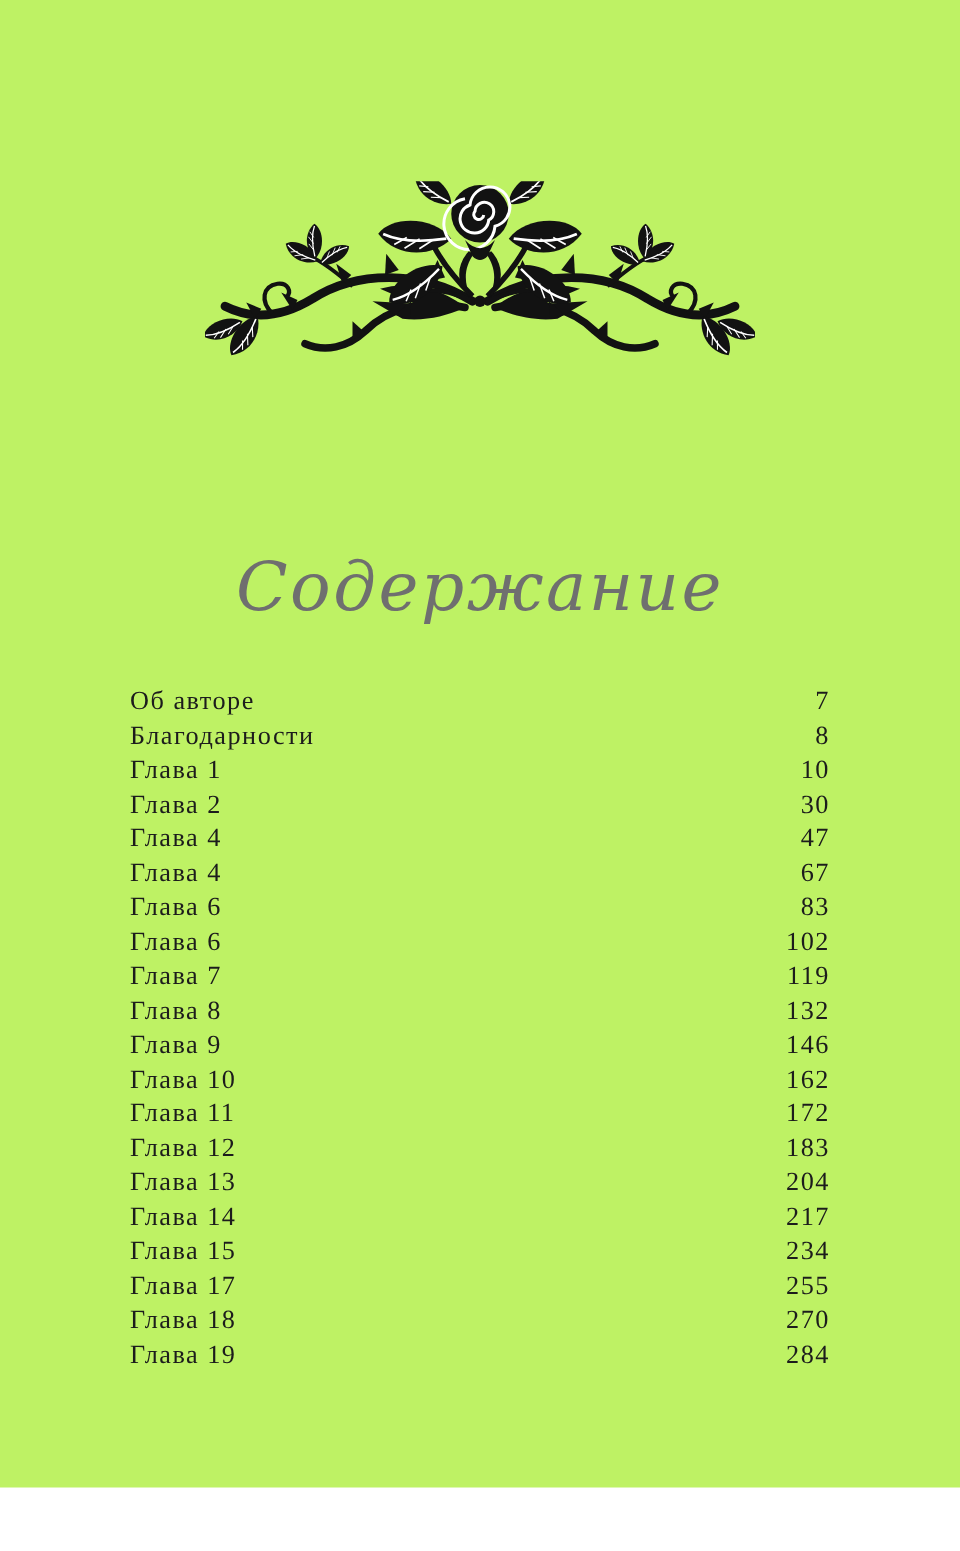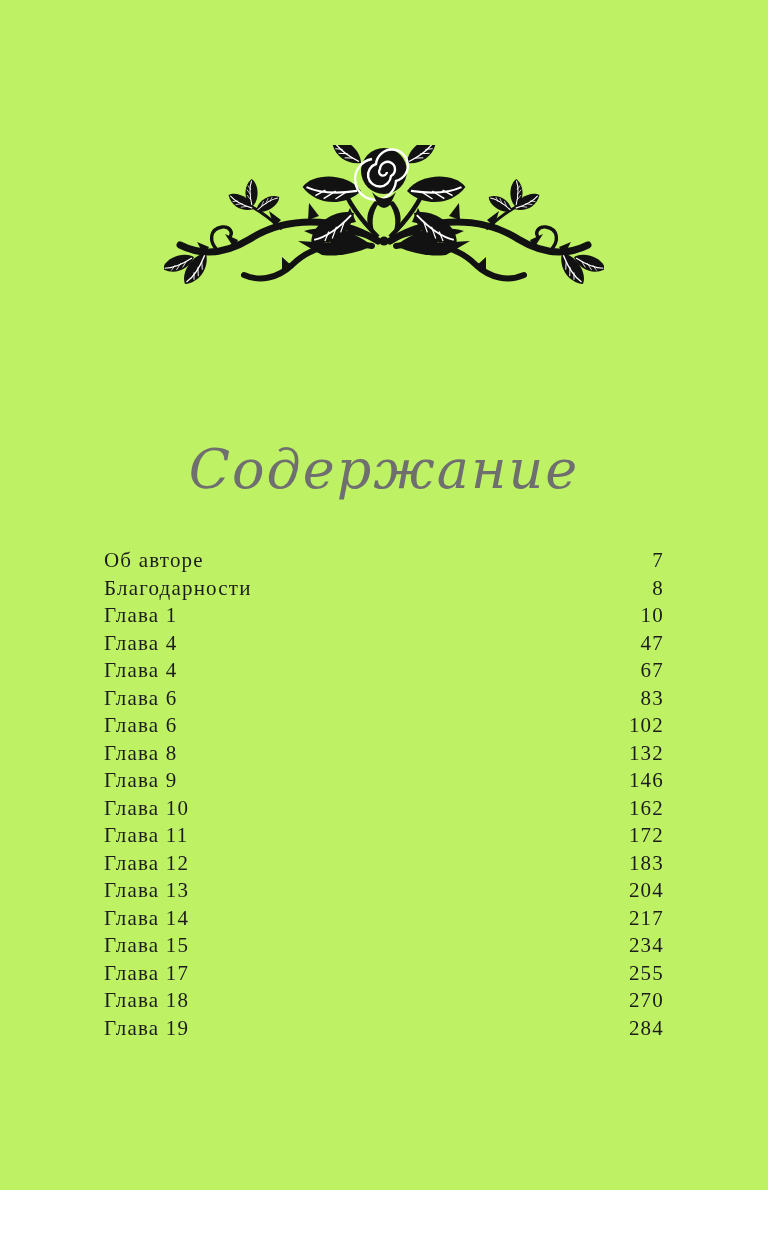--- a/index.html
+++ b/index.html
@@ -113,40 +113,50 @@
         <span class="toc-label">Благодарности</span>
         <span class="leader"></span>
         <span class="toc-page">8</span>
       </div>
       <div class="toc-row">
         <span class="toc-label">Глава 1</span>
         <span class="leader"></span>
         <span class="toc-page">10</span>
       </div>
       <div class="toc-row">
+        <span class="toc-label">Глава 2</span>
+        <span class="leader"></span>
+        <span class="toc-page">30</span>
+      </div>
+      <div class="toc-row">
         <span class="toc-label">Глава 4</span>
         <span class="leader"></span>
         <span class="toc-page">47</span>
       </div>
       <div class="toc-row">
         <span class="toc-label">Глава 4</span>
         <span class="leader"></span>
         <span class="toc-page">67</span>
       </div>
       <div class="toc-row">
         <span class="toc-label">Глава 6</span>
         <span class="leader"></span>
         <span class="toc-page">83</span>
       </div>
       <div class="toc-row">
         <span class="toc-label">Глава 6</span>
         <span class="leader"></span>
         <span class="toc-page">102</span>
       </div>
       <div class="toc-row">
+        <span class="toc-label">Глава 7</span>
+        <span class="leader"></span>
+        <span class="toc-page">119</span>
+      </div>
+      <div class="toc-row">
         <span class="toc-label">Глава 8</span>
         <span class="leader"></span>
         <span class="toc-page">132</span>
       </div>
       <div class="toc-row">
         <span class="toc-label">Глава 9</span>
         <span class="leader"></span>
         <span class="toc-page">146</span>
       </div>
       <div class="toc-row">

